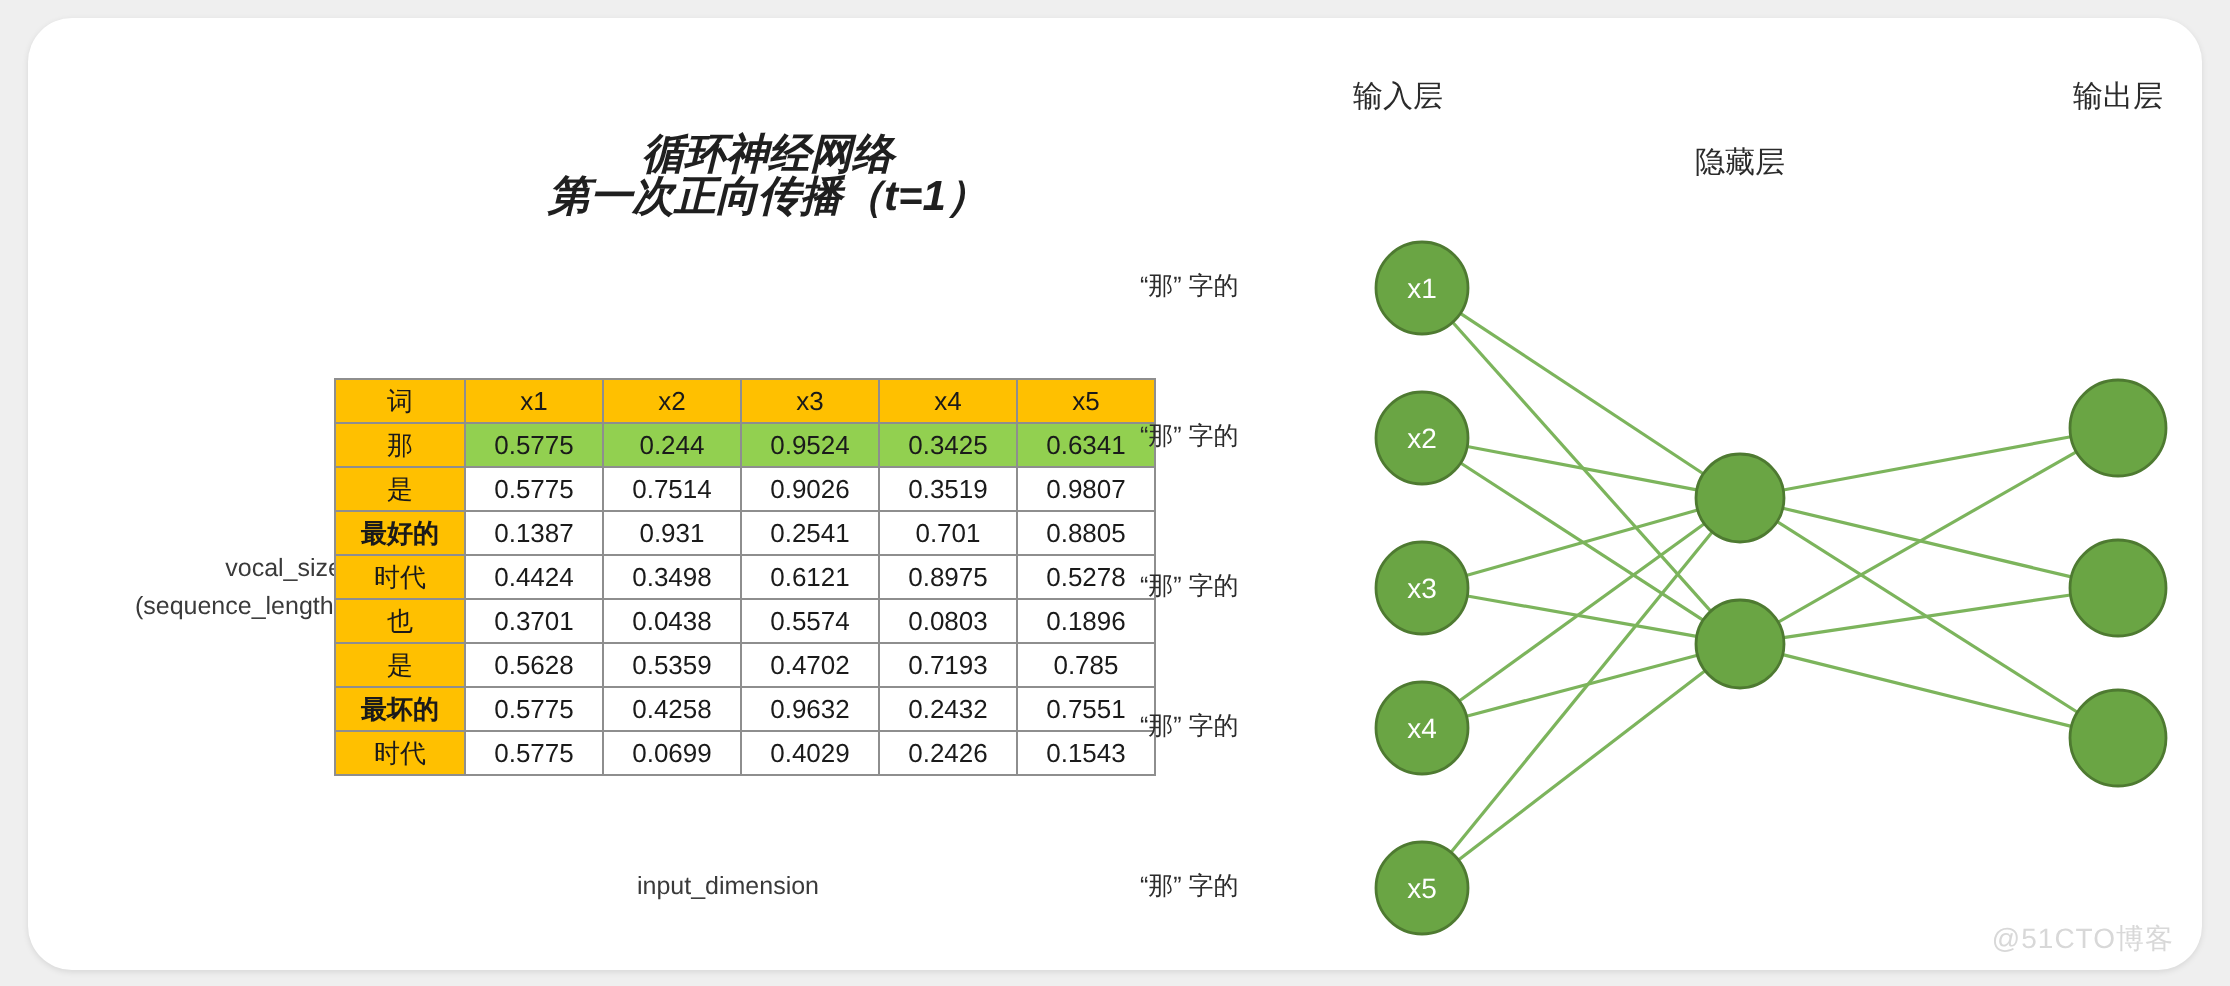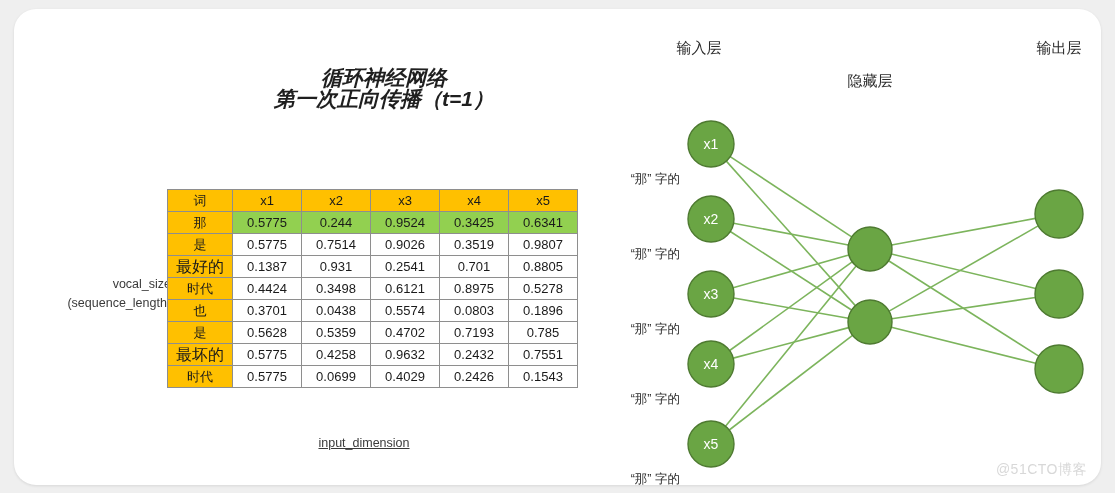--- a/index.html
+++ b/index.html
@@ -54,21 +54,20 @@
     line-height: 19px;
   }
   #input-dimension {
     position: absolute;
     left: 205px;
     top: 427px;
     width: 290px;
     text-align: center;
     font-size: 12.5px;
     color: #3a3a3a;
-    text-decoration: underline;
   }
 
   
   #matrix-table {
     position: absolute;
     left: 153px;
     top: 180px;
     border-collapse: collapse;
     table-layout: fixed;
   }
@@ -82,21 +81,22 @@
     line-height: 21px;
     white-space: nowrap;
     overflow: hidden;
   }
   #matrix-table td.label {
     background: #ffc000;
     width: 60px;
     font-size: 13px;
   }
   #matrix-table td.label.small {
-    font-size: 16px;
+    font-size: 13px;
+    font-weight: bold;
   }
   #matrix-table td.head {
     background: #ffc000;
   }
   #matrix-table td.val {
     background: #ffffff;
     width: 64px;
   }
   #matrix-table td.hl {
     background: #92d050;
@@ -120,22 +120,21 @@
     font-size: 15px;
     color: #2b2b2b;
     white-space: nowrap;
     text-align: center;
   }
   .node-side-label {
     position: absolute;
     font-size: 12.5px;
     color: #2b2b2b;
     white-space: nowrap;
-    text-align: right;
-    margin-top: 36px;
+    text-align: left;
   }
   .node-text {
     font-size: 14px;
     fill: #ffffff;
     font-family: "Liberation Sans", "DejaVu Sans", sans-serif;
     font-weight: normal;
   }
 
   
   #watermark {

